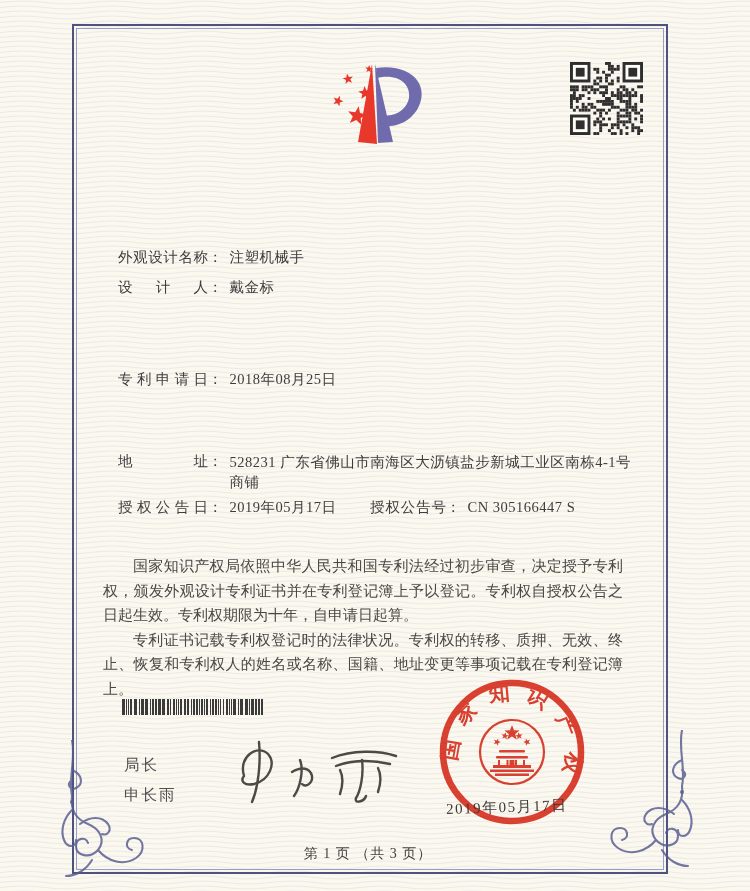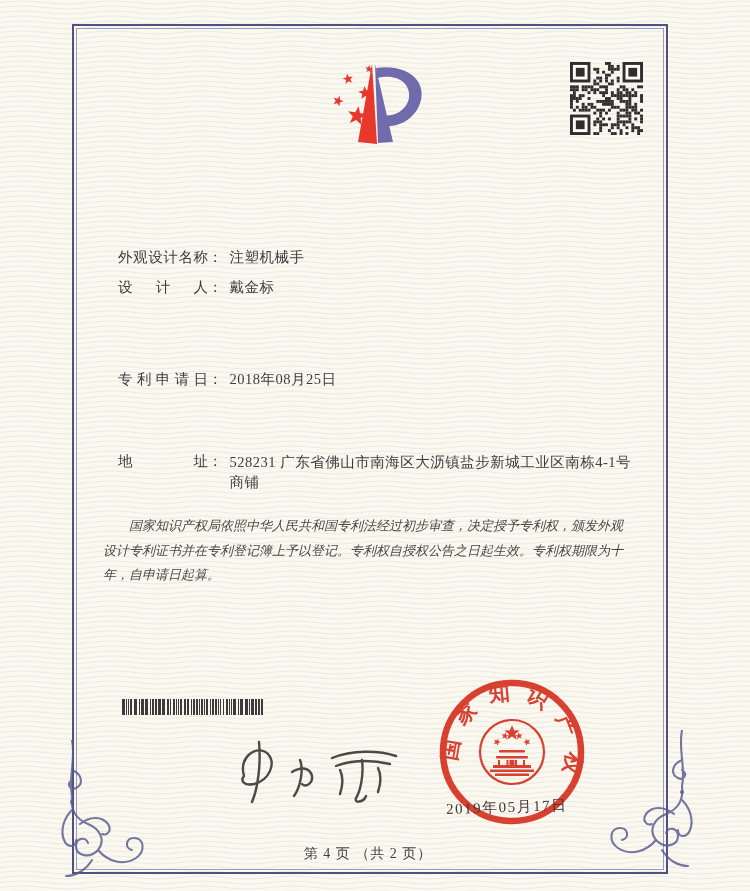--- a/index.html
+++ b/index.html
@@ -18,22 +18,22 @@
   .qr{left:570px;top:62px;}
   .title{left:72px;top:166px;width:592px;text-align:center;font-size:38px;font-weight:700;
          letter-spacing:5px;color:#3b3b3b;}
   .row{left:118px;font-size:14.5px;color:#3d3d3d;white-space:nowrap;z-index:2;position:absolute;}
   .row .lab{display:inline-block;width:90px;text-align:justify;text-align-last:justify;}
   .row .val{margin-left:7px;letter-spacing:.5px;}
   .row.addr{white-space:normal;}
   .row.addr .val{display:inline-block;width:404px;vertical-align:top;line-height:20px;}
   .row .pair2{position:absolute;left:252px;top:0;white-space:nowrap;}
   .row .pair2 .lab{width:76px;}
-  .paras{left:103px;top:514px;width:520px;font-size:13px;line-height:24.5px;color:#4a4744;
-         text-align:justify;font-style:italic;}
+  .paras{left:103px;top:554px;width:520px;font-size:15px;line-height:24.5px;color:#4a4744;
+         text-align:justify;}
   .paras p{margin:0;text-indent:2em;}
   .barcode{left:122px;top:699px;width:176px;height:16px;font-size:0;}
   .barcode b{display:inline-block;height:16px;background:#3b3b3b;}
   .signoff{left:124px;top:750px;font-size:15.5px;color:#4e4e4e;letter-spacing:2px;line-height:30px;}
   .signature{left:212px;top:736px;}
   .seal{left:436px;top:676px;mix-blend-mode:multiply;opacity:.92;}
   .seal-date{left:446px;top:798px;font-size:15px;color:#403a36;letter-spacing:1.5px;
              transform:rotate(-2deg);z-index:5;}
   .footer{left:72px;top:845px;width:592px;text-align:center;font-size:14px;
           letter-spacing:1px;color:#3f3f3f;}
@@ -293,27 +293,38 @@
   </div>
   <div class="row" style="top:278px">
     <span class="lab">设计人</span><span>：</span><span class="val">戴金标</span>
   </div>
   <div class="row" style="top:370px">
     <span class="lab">专利申请日</span><span>：</span><span class="val">2018年08月25日</span>
   </div>
   <div class="row addr" style="top:452px">
     <span class="lab">地址</span><span>：</span><span class="val">528231 广东省佛山市南海区大沥镇盐步新城工业区南栋4-1号商铺</span>
   </div>
+  <div class="row" style="top:498px">
+    <span class="lab">授权公告日</span><span>：</span><span class="val">2019年05月17日</span>
+    <span class="pair2">
+      <span class="lab">授权公告号</span><span>：</span><span class="val">CN 305166447 S</span>
+    </span>
+  </div>
 
   <div class="abs paras">
     <p>国家知识产权局依照中华人民共和国专利法经过初步审查，决定授予专利权，颁发外观设计专利证书并在专利登记簿上予以登记。专利权自授权公告之日起生效。专利权期限为十年，自申请日起算。</p>
+    <p>专利证书记载专利权登记时的法律状况。专利权的转移、质押、无效、终止、恢复和专利权人的姓名或名称、国籍、地址变更等事项记载在专利登记簿上。</p>
   </div>
 
   <div class="abs barcode" id="barcode-bars"><b style="width:3px;margin-right:1px"></b><b style="width:1px;margin-right:1px"></b><b style="width:1px;margin-right:1px"></b><b style="width:2px;margin-right:2px"></b><b style="width:3px;margin-right:2px"></b><b style="width:1px;margin-right:1px"></b><b style="width:3px;margin-right:1px"></b><b style="width:3px;margin-right:2px"></b><b style="width:1px;margin-right:1px"></b><b style="width:2px;margin-right:1px"></b><b style="width:2px;margin-right:1px"></b><b style="width:3px;margin-right:1px"></b><b style="width:3px;margin-right:2px"></b><b style="width:2px;margin-right:1px"></b><b style="width:1px;margin-right:2px"></b><b style="width:2px;margin-right:1px"></b><b style="width:1px;margin-right:1px"></b><b style="width:1px;margin-right:1px"></b><b style="width:2px;margin-right:2px"></b><b style="width:2px;margin-right:1px"></b><b style="width:2px;margin-right:2px"></b><b style="width:1px;margin-right:1px"></b><b style="width:2px;margin-right:1px"></b><b style="width:2px;margin-right:1px"></b><b style="width:1px;margin-right:1px"></b><b style="width:2px;margin-right:1px"></b><b style="width:1px;margin-right:1px"></b><b style="width:2px;margin-right:2px"></b><b style="width:1px;margin-right:1px"></b><b style="width:2px;margin-right:1px"></b><b style="width:2px;margin-right:1px"></b><b style="width:1px;margin-right:1px"></b><b style="width:1px;margin-right:2px"></b><b style="width:1px;margin-right:2px"></b><b style="width:2px;margin-right:1px"></b><b style="width:1px;margin-right:1px"></b><b style="width:1px;margin-right:1px"></b><b style="width:3px;margin-right:2px"></b><b style="width:1px;margin-right:1px"></b><b style="width:3px;margin-right:2px"></b><b style="width:3px;margin-right:1px"></b><b style="width:1px;margin-right:1px"></b><b style="width:3px;margin-right:1px"></b><b style="width:2px;margin-right:1px"></b><b style="width:2px;margin-right:1px"></b><b style="width:2px;margin-right:1px"></b></div>
 
+  <div class="abs signoff">
+    <div>局长</div>
+    <div>申长雨</div>
+  </div>
 
   <svg class="abs signature" width="200" height="70" viewBox="0 0 200 70">
     <g fill="none" stroke="#4b4a45" stroke-width="2.4" stroke-linecap="round">
       <path d="M32,40 C26,20 46,8 56,18 C64,27 58,44 42,48 C32,50 28,45 32,40"></path>
       <path d="M47,6 C49,28 46,52 40,66"></path>
       <path d="M88,24 C92,34 88,52 82,60"></path>
       <path d="M80,36 C90,30 98,32 100,40 C101,47 94,52 90,48"></path>
       <path d="M120,22 C140,14 166,14 184,20"></path>
       <path d="M124,30 C140,24 160,24 178,28"></path>
       <path d="M150,24 C152,40 148,56 144,62 C142,68 152,66 154,60"></path>
@@ -345,21 +356,21 @@
         <rect x="87" y="84" width="2" height="5"></rect>
       <rect x="73.5" y="84" width="5" height="5"></rect>
       <rect x="57" y="89" width="38" height="3"></rect>
       <rect x="54" y="93.5" width="44" height="2.5"></rect>
       <rect x="59" y="97.5" width="34" height="2.5"></rect>
     </g>
   </svg>
 
   <div class="abs seal-date">2019年05月17日</div>
 
-  <div class="abs footer">第 4 页 （共 2 页）</div>
+  <div class="abs footer">第 1 页 （共 3 页）</div>
 
   <svg class="abs flourish fl-left" width="100" height="145" viewBox="0 0 100 145">
     <g fill="none" stroke="#565b8e" stroke-width="2.1" stroke-linecap="round" opacity="0.82">
       <path d="M16,0 C20,20 12,38 16,56"></path>
       <path d="M16,30 C26,34 28,44 20,48 C14,51 10,44 16,40"></path>
       <path d="M16,56 C14,72 22,80 32,84 C44,89 50,100 42,110 C34,119 20,116 20,106 C20,98 30,96 32,103"></path>
       <path d="M42,110 C52,122 68,126 80,118 C90,111 88,98 78,98 C70,98 68,108 76,110"></path>
       <path d="M24,84 C34,76 46,76 52,84 C56,90 52,96 46,94"></path>
       <path d="M16,70 C8,78 4,90 8,100 C11,108 20,108 20,100"></path>
       <path d="M36,120 C30,130 20,136 10,136"></path>

